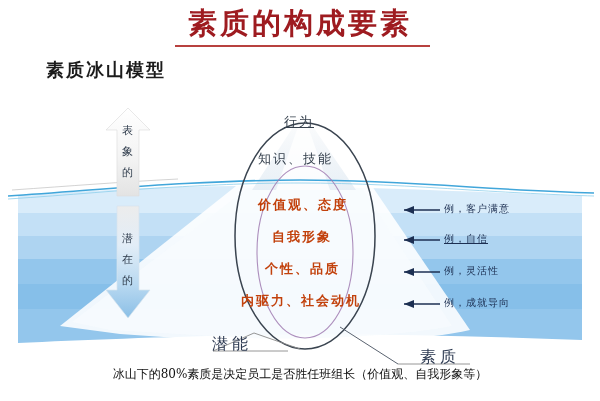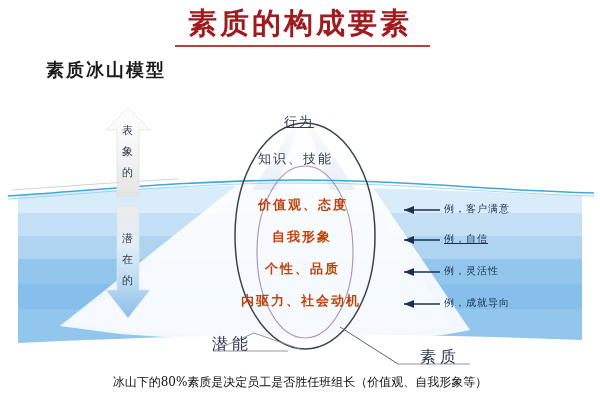--- a/index.html
+++ b/index.html
@@ -78,21 +78,21 @@
     position:absolute;
     font-family:Liberation Mono, monospace;
     font-size:16px;
     color:#2b3850;
     white-space:nowrap;
     letter-spacing:4px;
   }
 
   
   .footer{
-    position:absolute;left:0;top:374px;width:600px;
+    position:absolute;left:0;top:366px;width:600px;
     text-align:center;
     font-family:"DejaVu Serif","Liberation Serif",serif;
     font-size:12px;
     color:#101010;
     white-space:nowrap;
     letter-spacing:0px;
   }
 </style>
 </head>
 <body>

